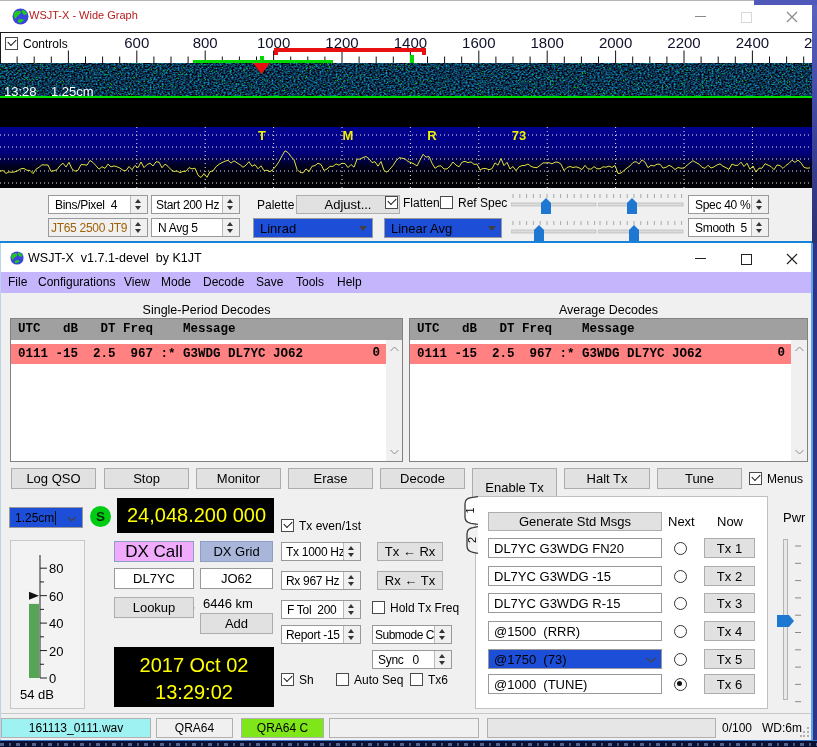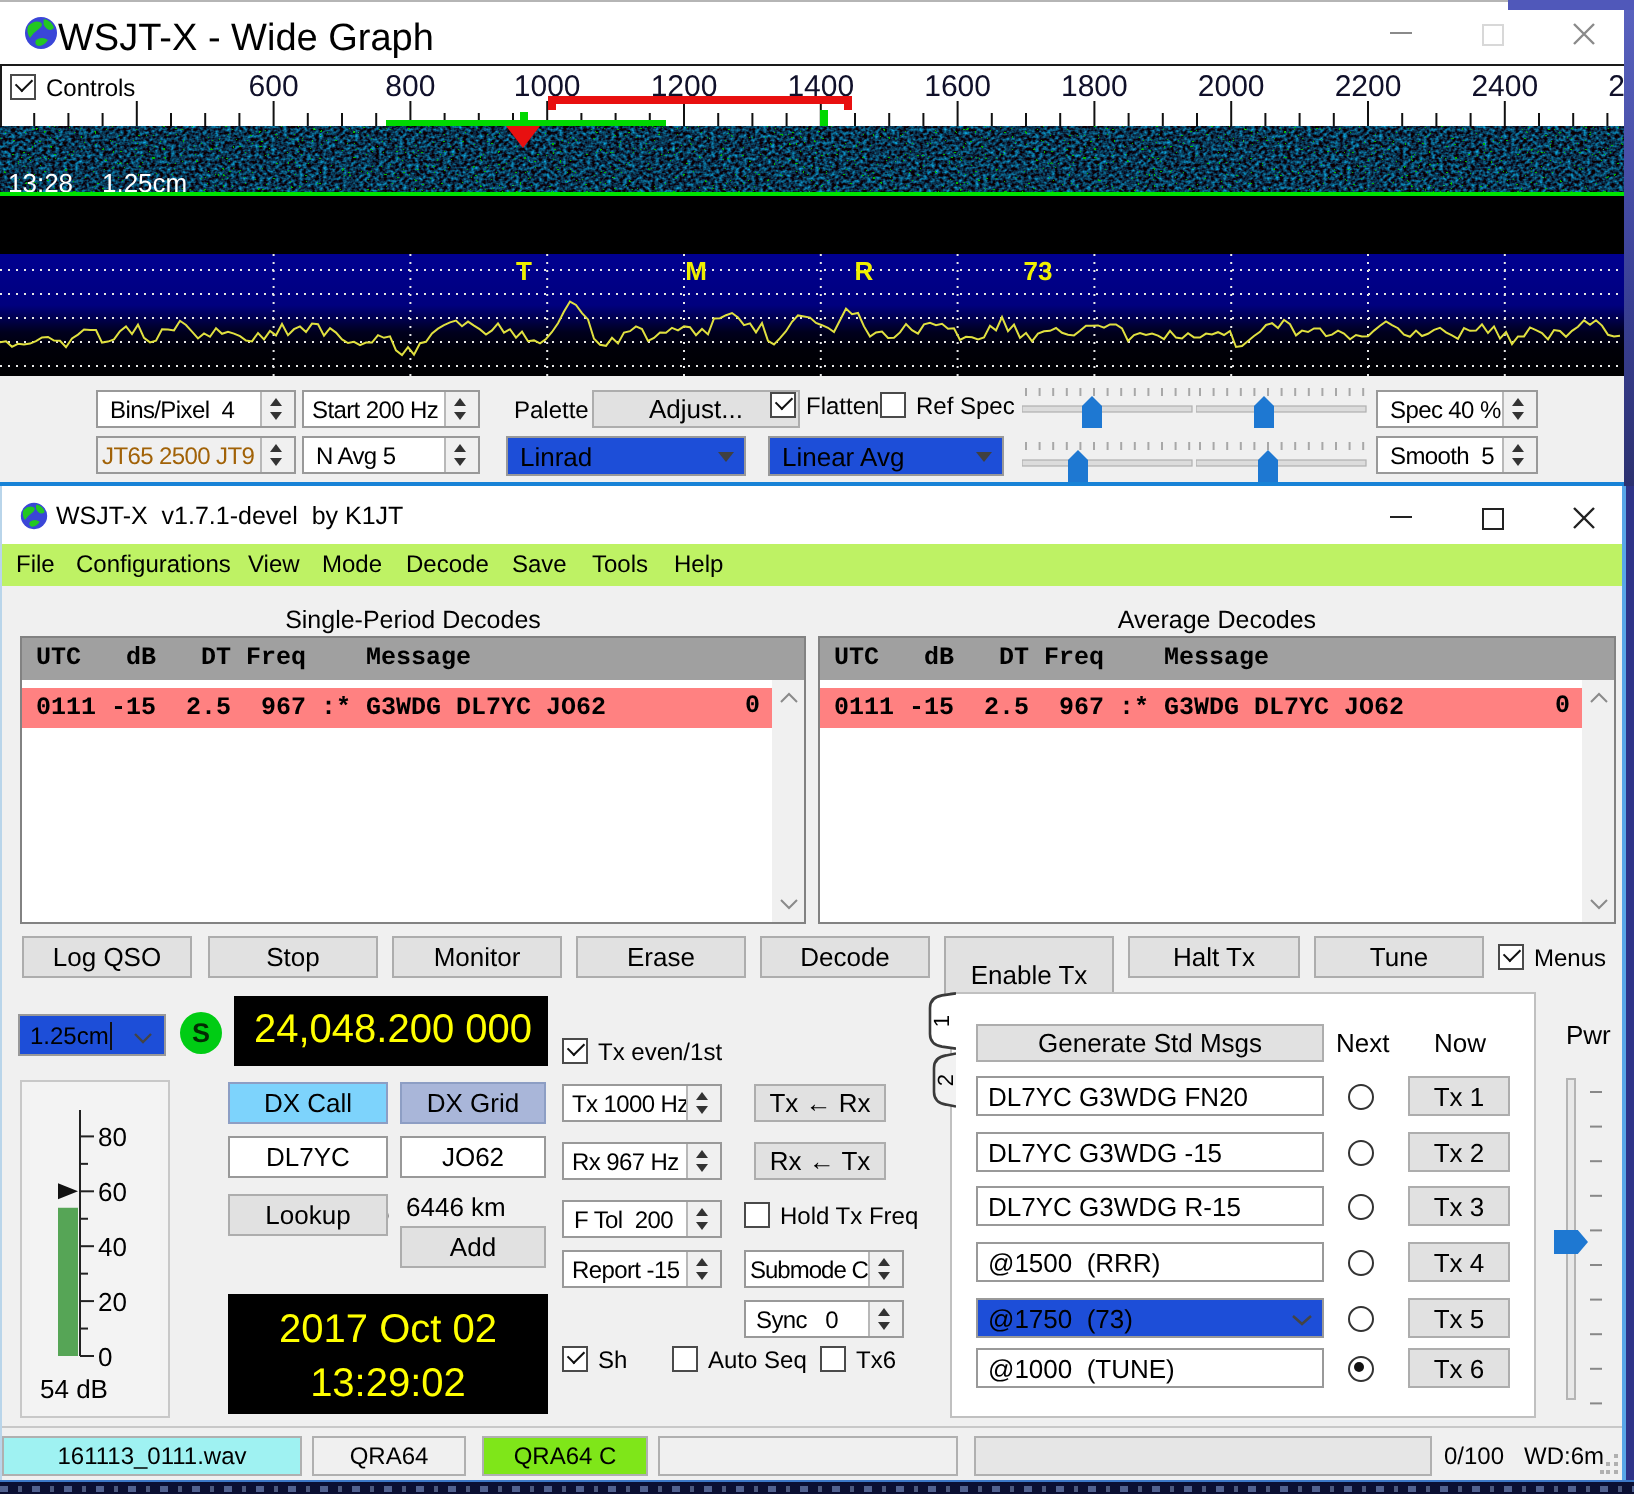--- a/index.html
+++ b/index.html
@@ -34,21 +34,21 @@
 
 <div class="abs" id="wg" style="left:0;top:0;width:812px;height:243px;background:#fff;">
 
   <div class="abs" style="left:0;top:0;width:812px;height:32px;background:#fff;border-top:1px solid #b5b5b5;"></div>
   <svg class="abs" style="left:12px;top:8px;" width="17" height="17" viewBox="0 0 17 17">
     <circle cx="8.5" cy="8.5" r="8" fill="#3a46d8"></circle>
     <path d="M2 5 Q5 2 8 3 Q10 4 8 6 Q5 8 3 11 Q1 8 2 5Z" fill="#22c822"></path>
     <path d="M10 1.5 Q14 2.5 15 6 Q13 8 11 6 Q9 4 10 1.5Z" fill="#22c822"></path>
     <path d="M6 12 Q9 10 12 12 Q10 15 7 15 Q5 14 6 12Z" fill="#22c822"></path>
   </svg>
-  <div class="abs" style="left:29px;top:9px;font-size:19px;color:#000000;">WSJT-X - Wide Graph</div>
+  <div class="abs" style="left:29px;top:9px;font-size:11px;color:#b91c1c;">WSJT-X - Wide Graph</div>
   <div class="abs" style="left:695px;top:16px;width:11px;height:1px;background:#8a8a8a;"></div>
   <div class="abs" style="left:741px;top:12px;width:9px;height:9px;border:1px solid #d8d8d8;"></div>
   <svg class="abs" style="left:786px;top:11px;" width="12" height="12" viewBox="0 0 12 12">
     <path d="M1 1 L11 11 M11 1 L1 11" stroke="#8a8a8a" stroke-width="1.2" fill="none"></path>
   </svg>
 
   <div class="abs" id="scale" style="left:0;top:32px;width:812px;height:31px;background:#fff;
        border-top:1px solid #1a1a1a;border-left:1px solid #1a1a1a;box-sizing:border-box;"></div>
   <div class="cb checked" style="left:5px;top:37px;font-size:12px;">Controls</div>
 
@@ -324,21 +324,21 @@
     <path d="M10 1.5 Q14 2.5 15 6 Q13 8 11 6 Q9 4 10 1.5Z" fill="#22c822"></path>
     <path d="M6 12 Q9 10 12 12 Q10 15 7 15 Q5 14 6 12Z" fill="#22c822"></path>
   </svg>
   <div class="abs" style="left:28px;top:8px;font-size:12.5px;color:#000;">WSJT-X&nbsp;&nbsp;v1.7.1-devel&nbsp;&nbsp;by K1JT</div>
   <div class="abs" style="left:695px;top:15px;width:11px;height:1px;background:#222;"></div>
   <div class="abs" style="left:741px;top:11px;width:9px;height:9px;border:1px solid #222;"></div>
   <svg class="abs" style="left:786px;top:10px;" width="12" height="12" viewBox="0 0 12 12">
     <path d="M1 1 L11 11 M11 1 L1 11" stroke="#222" stroke-width="1.2" fill="none"></path>
   </svg>
 
-  <div class="abs" style="left:0;top:29px;width:811px;height:21px;background:#bef264;font-size:12px;">
+  <div class="abs" style="left:0;top:29px;width:811px;height:21px;background:#c4b5fd;font-size:12px;">
     <span class="abs" style="left:8px;top:3px;">File</span>
     <span class="abs" style="left:38px;top:3px;">Configurations</span>
     <span class="abs" style="left:124px;top:3px;">View</span>
     <span class="abs" style="left:161px;top:3px;">Mode</span>
     <span class="abs" style="left:203px;top:3px;">Decode</span>
     <span class="abs" style="left:256px;top:3px;">Save</span>
     <span class="abs" style="left:296px;top:3px;">Tools</span>
     <span class="abs" style="left:337px;top:3px;">Help</span>
   </div>
 
@@ -421,22 +421,22 @@
         <line x1="29" y1="54.64999999999999" x2="36" y2="54.64999999999999" stroke="#222"></line>
         <text x="38" y="59.64999999999999" font-size="13" fill="#000" font-family="'Liberation Sans',sans-serif">60</text>
         <line x1="29" y1="40.925" x2="33" y2="40.925" stroke="#222"></line>
         <line x1="29" y1="27.19999999999999" x2="36" y2="27.19999999999999" stroke="#222"></line>
         <text x="38" y="32.19999999999999" font-size="13" fill="#000" font-family="'Liberation Sans',sans-serif">80</text>
         <rect x="18" y="62.88499999999999" width="10" height="74.11500000000001" fill="#56a556"></rect>
         <path d="M18 50.64999999999999 L18 58.64999999999999 L28 54.64999999999999 Z" fill="#111"></path>
       </svg></div>
   <div class="abs" style="left:20px;top:444px;font-size:13px;">54 dB</div>
 
-  <div class="abs" style="left:114px;top:298px;width:80px;height:21px;background:#7dd3fc;border:1px solid #8d9ec4;
-       box-sizing:border-box;display:flex;align-items:center;justify-content:center;font-size:13px;">DX Call</div>
+  <div class="abs" style="left:114px;top:298px;width:80px;height:21px;background:#f0abfc;border:1px solid #8d9ec4;
+       box-sizing:border-box;display:flex;align-items:center;justify-content:center;font-size:17px;">DX Call</div>
   <div class="abs" style="left:200px;top:298px;width:73px;height:21px;background:#a9b6d9;border:1px solid #8d9ec4;
        box-sizing:border-box;display:flex;align-items:center;justify-content:center;font-size:13px;">DX Grid</div>
   <div class="inp abs" style="left:114px;top:325px;width:80px;height:21px;justify-content:center;">DL7YC</div>
   <div class="inp abs" style="left:200px;top:325px;width:73px;height:21px;justify-content:center;">JO62</div>
   <div class="abs" style="left:144px;top:353px;font-size:18px;">Az: 46</div>
   <div class="abs" style="left:203px;top:353px;font-size:13px;">6446 km</div>
   <div class="btn abs" style="left:114px;top:354px;width:80px;height:21px;">Lookup</div>
   <div class="btn abs" style="left:200px;top:370px;width:73px;height:21px;">Add</div>
   <div class="abs" style="left:114px;top:404px;width:160px;height:60px;background:#000;color:#ffff00;
        text-align:center;font-size:20px;line-height:27px;padding-top:5px;box-sizing:border-box;">2017 Oct 02<br>13:29:02</div>

